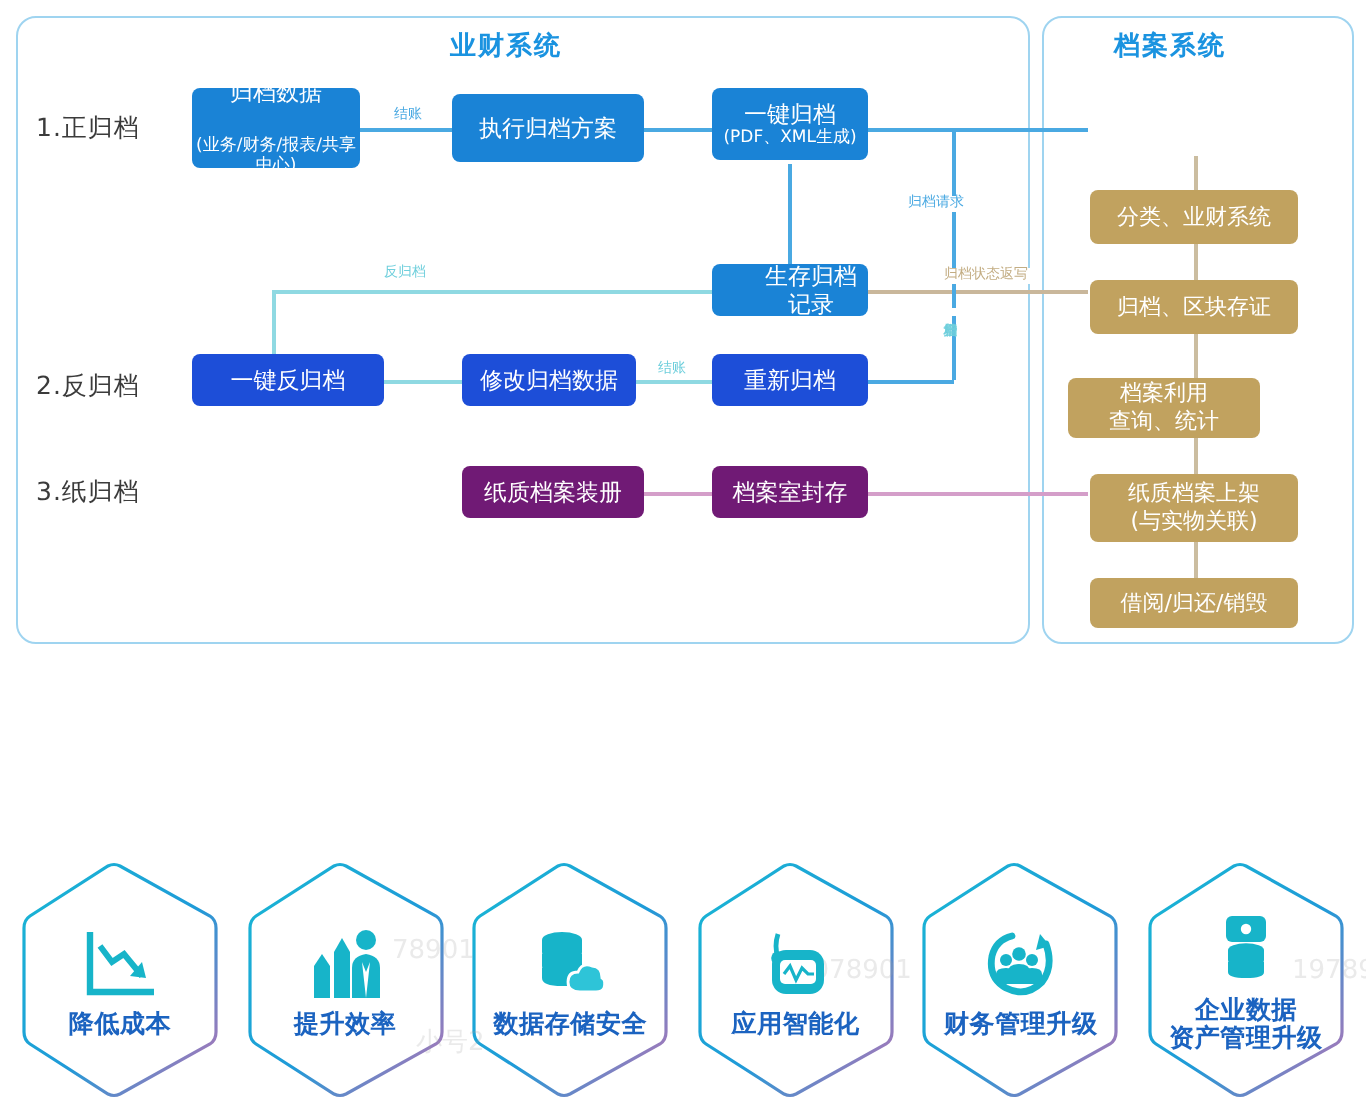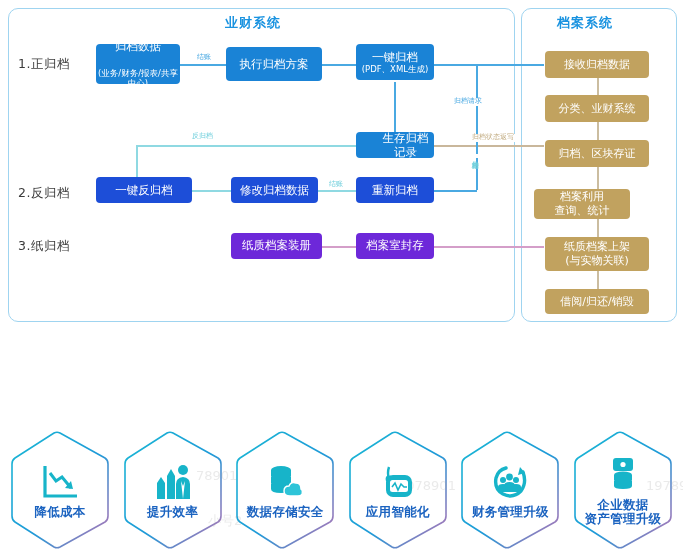--- a/index.html
+++ b/index.html
@@ -56,21 +56,21 @@
     justify-content:center;
     text-align:center;
     line-height:1.25;
     box-sizing:border-box;
     z-index:3;
   }
   .node .l1{font-size:11.5px;}
   .node .l2{font-size:8.5px;}
   .blue{background:#1a83d6;}
   .cyan{background:#1d4ed8;}
-  .violet{background:#6d28d9;font-family:Liberation Mono, monospace;}
+  .violet{background:#701a75;}
   .gold{background:#c1a25f;}
   .gold .l1{font-size:11px;}
   .gold .l2{font-size:11px;}
 
   
   .line{position:absolute;z-index:1;}
   .h{height:1.5px;}
   .v{width:1.5px;}
   .c-blue{background:#4aa9e2;}
   .c-cyan{background:#8fd9e2;}
@@ -229,23 +229,20 @@
   </div>
 
   <div class="node violet" style="left:231px;top:233px;width:91px;height:26px;">
     <div class="l1">纸质档案装册</div>
   </div>
 
   <div class="node violet" style="left:356px;top:233px;width:78px;height:26px;">
     <div class="l1">档案室封存</div>
   </div>
 
-  <div class="node gold" style="left:545px;top:51px;width:104px;height:27px;">
-    <div class="l1">接收归档数据</div>
-  </div>
   <div class="node gold" style="left:545px;top:95px;width:104px;height:27px;">
     <div class="l1">分类、业财系统</div>
   </div>
   <div class="node gold" style="left:545px;top:140px;width:104px;height:27px;">
     <div class="l1">归档、区块存证</div>
   </div>
   <div class="node gold" style="left:534px;top:189px;width:96px;height:30px;">
     <div class="l1">档案利用</div>
     <div class="l2">查询、统计</div>
   </div>

